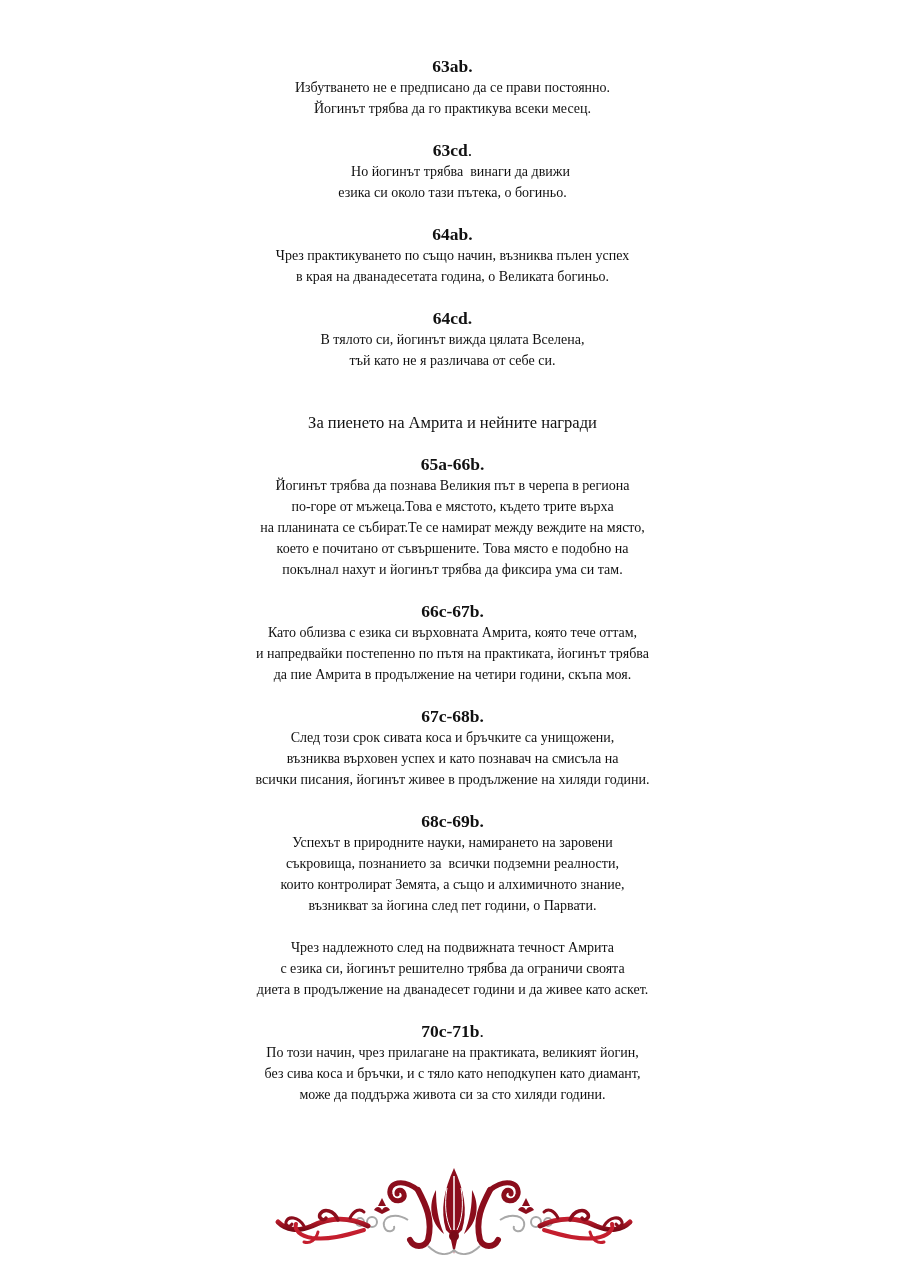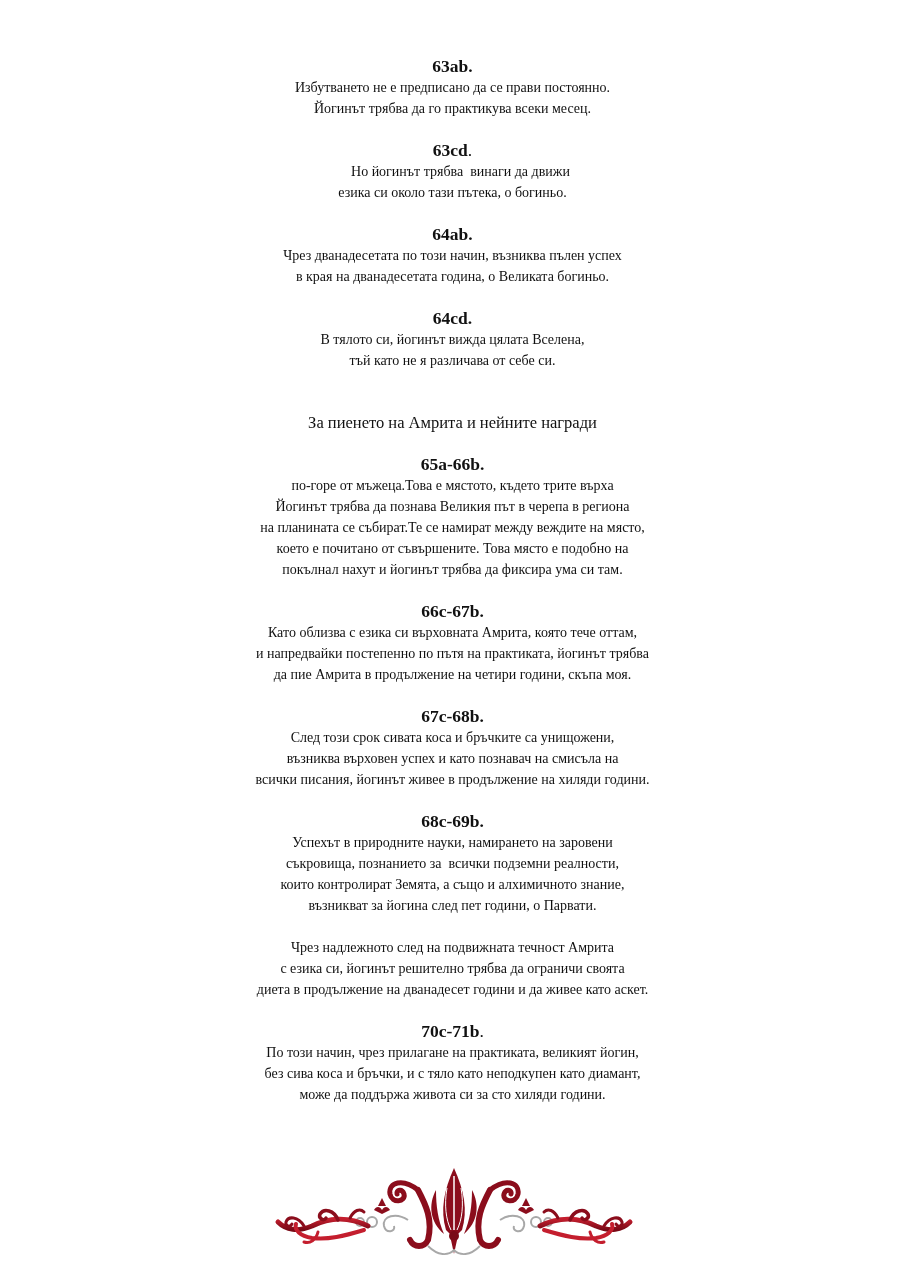--- a/index.html
+++ b/index.html
@@ -72,36 +72,36 @@
   </div>
 
   <div class="verse">
     <div class="verse-ref"><span>63cd</span><span class="dot-plain">.</span></div>
     <div class="verse-line" style="white-space: pre; margin-left: 16px;">Но йогинът трябва  винаги да движи</div>
     <div class="verse-line">езика си около тази пътека, о богиньо.</div>
   </div>
 
   <div class="verse">
     <div class="verse-ref"><span>64ab</span><span>.</span></div>
-    <div class="verse-line">Чрез дванадесетата по този начин, възниква пълен успех</div>
+    <div class="verse-line">Чрез практикуването по също начин, възниква пълен успех</div>
     <div class="verse-line">в края на дванадесетата година, о Великата богиньо.</div>
   </div>
 
   <div class="verse" style="margin-bottom:0;">
     <div class="verse-ref"><span>64cd</span><span>.</span></div>
     <div class="verse-line">В тялото си, йогинът вижда цялата Вселена,</div>
     <div class="verse-line">тъй като не я различава от себе си.</div>
   </div>
 
   <div class="section-title">За пиенето на Амрита и нейните награди</div>
 
   <div class="verse">
     <div class="verse-ref"><span>65a-66b</span><span>.</span></div>
+    <div class="verse-line">Йогинът трябва да познава Великия път в черепа в региона</div>
     <div class="verse-line">по-горе от мъжеца.Това е мястото, където трите върха</div>
-    <div class="verse-line">Йогинът трябва да познава Великия път в черепа в региона</div>
     <div class="verse-line">на планината се събират.Те се намират между веждите на място,</div>
     <div class="verse-line">което е почитано от съвършените. Това място е подобно на</div>
     <div class="verse-line">покълнал нахут и йогинът трябва да фиксира ума си там.</div>
   </div>
 
   <div class="verse">
     <div class="verse-ref"><span>66c-67b</span><span>.</span></div>
     <div class="verse-line">Като облизва с езика си върховната Амрита, която тече оттам,</div>
     <div class="verse-line">и напредвайки постепенно по пътя на практиката, йогинът трябва</div>
     <div class="verse-line">да пие Амрита в продължение на четири години, скъпа моя.</div>

